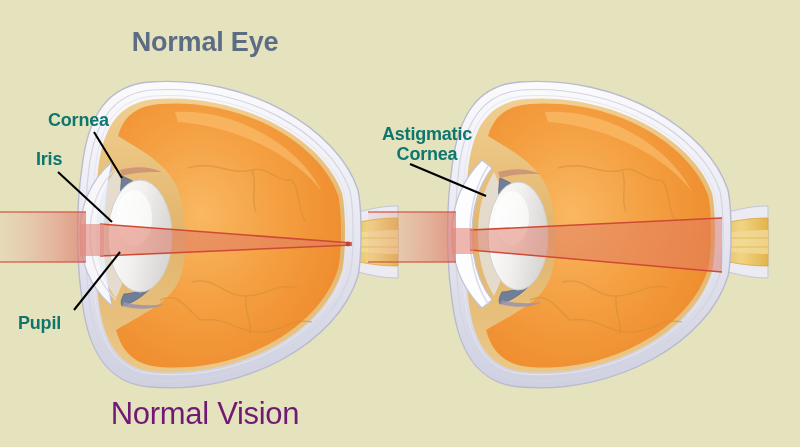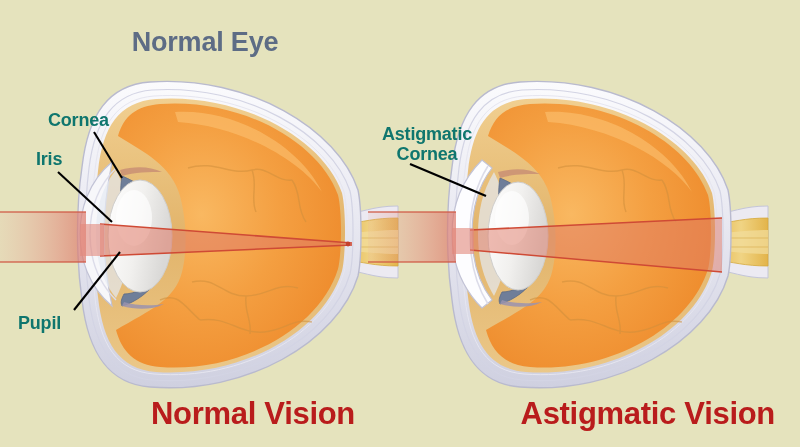--- a/index.html
+++ b/index.html
@@ -19,23 +19,23 @@
     color:#5d6c85;
     letter-spacing:-0.2px;
     text-align:center;
     white-space:nowrap;
   }
   #title-left{left:80px;top:27px;width:250px;}
   #title-right{left:470px;top:27px;width:260px;}
 
   .vision-label{
     position:absolute;
-    font-size:31px;font-weight:bold;
-    color:#b91c1c;
-    text-align:right;
+    font-size:31px;font-weight:normal;
+    color:#701a75;
+    text-align:center;
     white-space:nowrap;
     letter-spacing:-0.3px;
   }
   #vision-left{left:55px;top:396px;width:300px;}
   #vision-right{left:425px;top:396px;width:350px;}
 
   .anat-label{
     position:absolute;
     font-size:18px;font-weight:bold;
     color:#0f766e;
@@ -284,15 +284,14 @@
 
   <div class="anat-label" id="lbl-pupil">Pupil</div>
 
   <div class="anat-label center" id="lbl-ast-cornea">
     <div>Astigmatic</div>
     <div>Cornea</div>
   </div>
 
   <div class="vision-label" id="vision-left">Normal Vision</div>
 
-  <div class="vision-label" id="vision-right">Astigmatic Vision</div>
 
 </div>
 
 </body></html>

